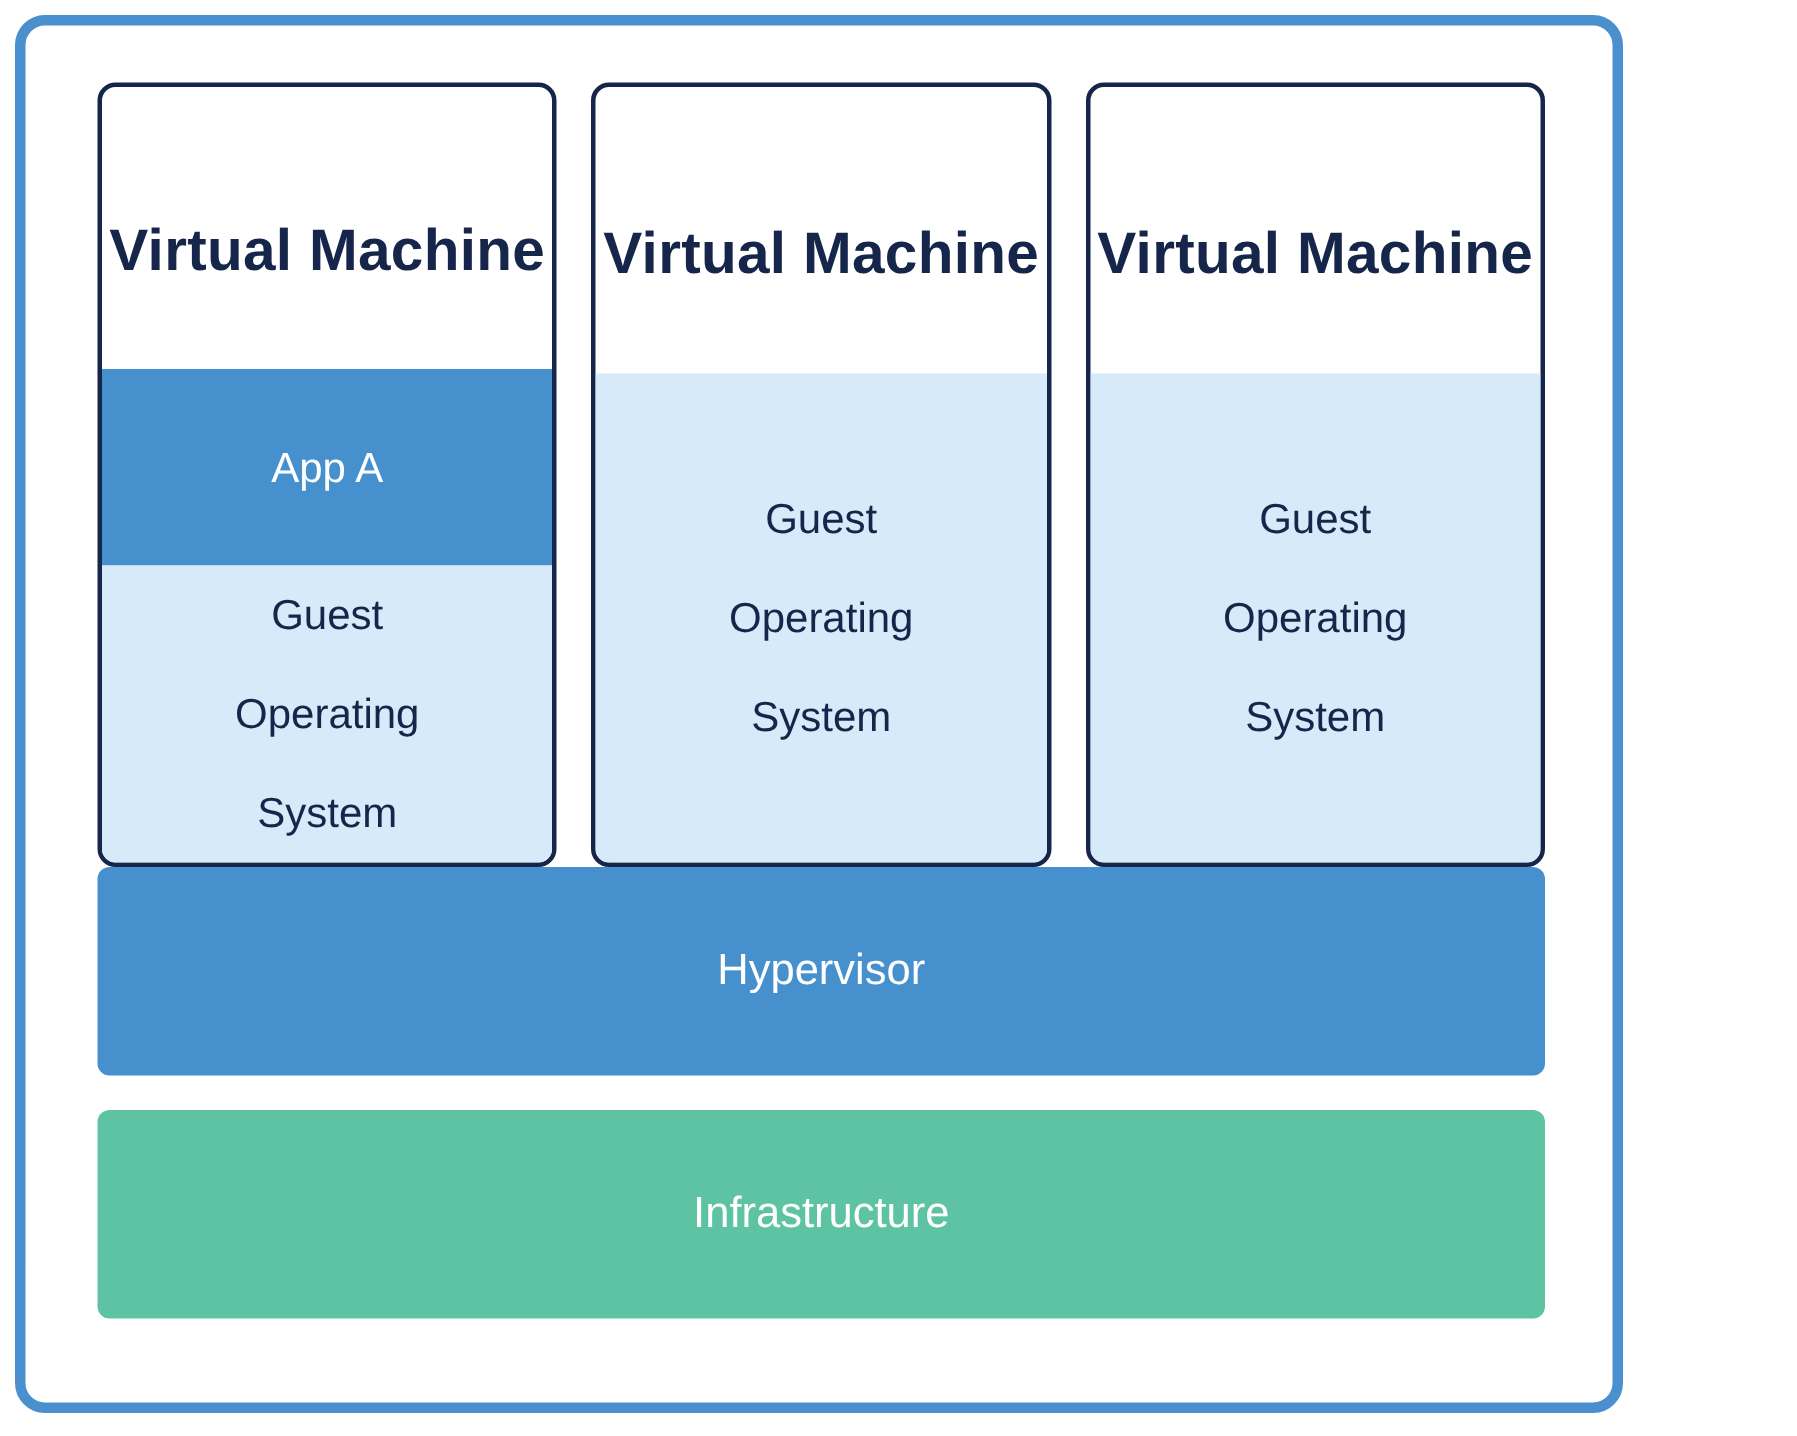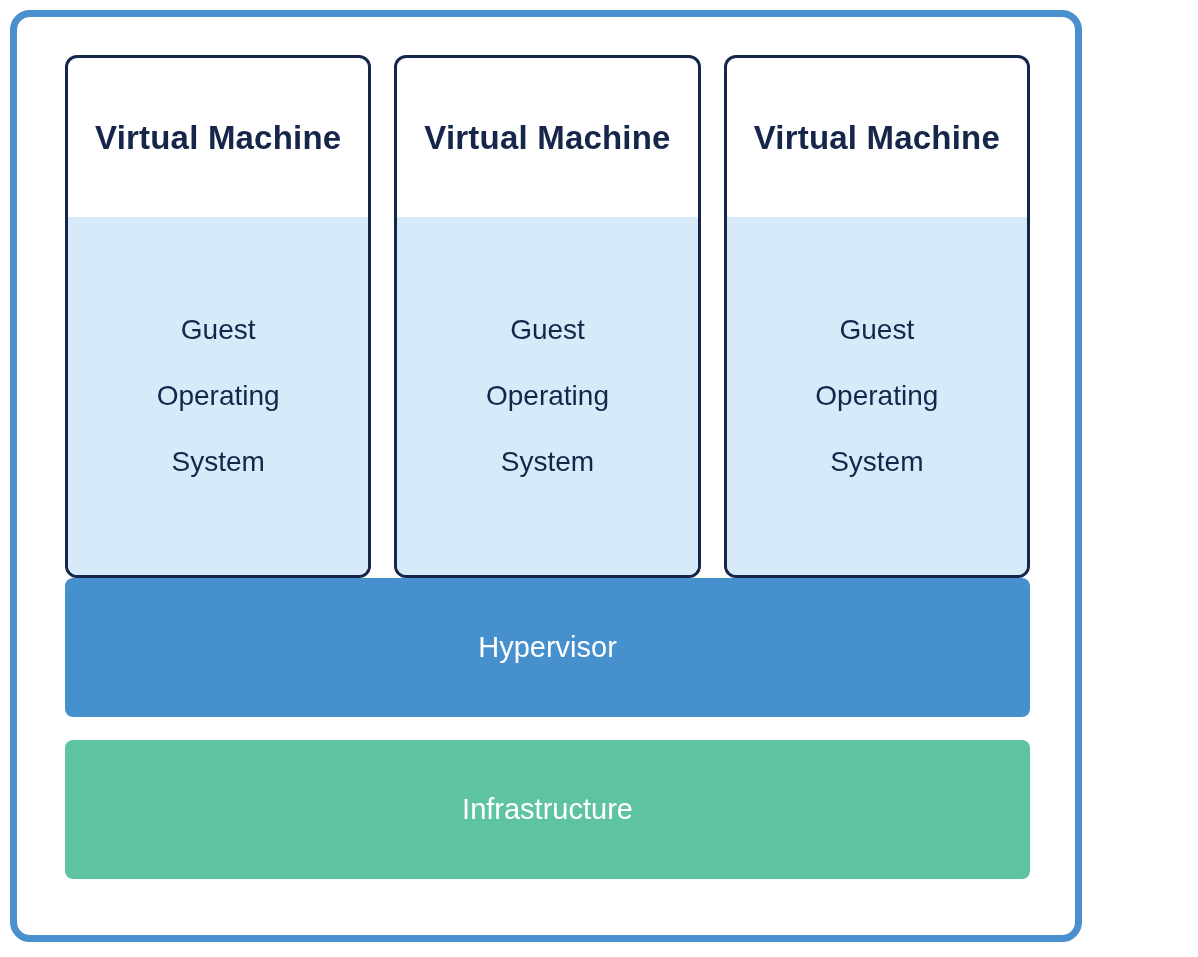--- a/index.html
+++ b/index.html
@@ -44,23 +44,24 @@
     overflow: hidden;
     display: flex;
     flex-direction: column;
   }
   .vm-header {
     height: 159px;
     display: flex;
     align-items: center;
     justify-content: center;
     color: #15264A;
-    font-size: 33px;
+    font-size: 39px;
     font-weight: 700;
     letter-spacing: 0.2px;
+    margin-top: 32px;
   }
   .vm-app {
     height: 133px;
     background: #4690CE;
     color: #ffffff;
     display: flex;
     align-items: center;
     justify-content: center;
     font-size: 28px;
     font-weight: 400;
@@ -99,20 +100,21 @@
 </head>
 <body>
 
 <div class="canvas">
   <div class="frame">
 
     <div class="vm-row">
 
       <div class="vm-card">
         <div class="vm-header">Virtual Machine</div>
+        <div class="vm-app">App A</div>
         <div class="vm-guest">Guest
 Operating
 System</div>
       </div>
 
       <div class="vm-card">
         <div class="vm-header">Virtual Machine</div>
         <div class="vm-guest">Guest
 Operating
 System</div>

